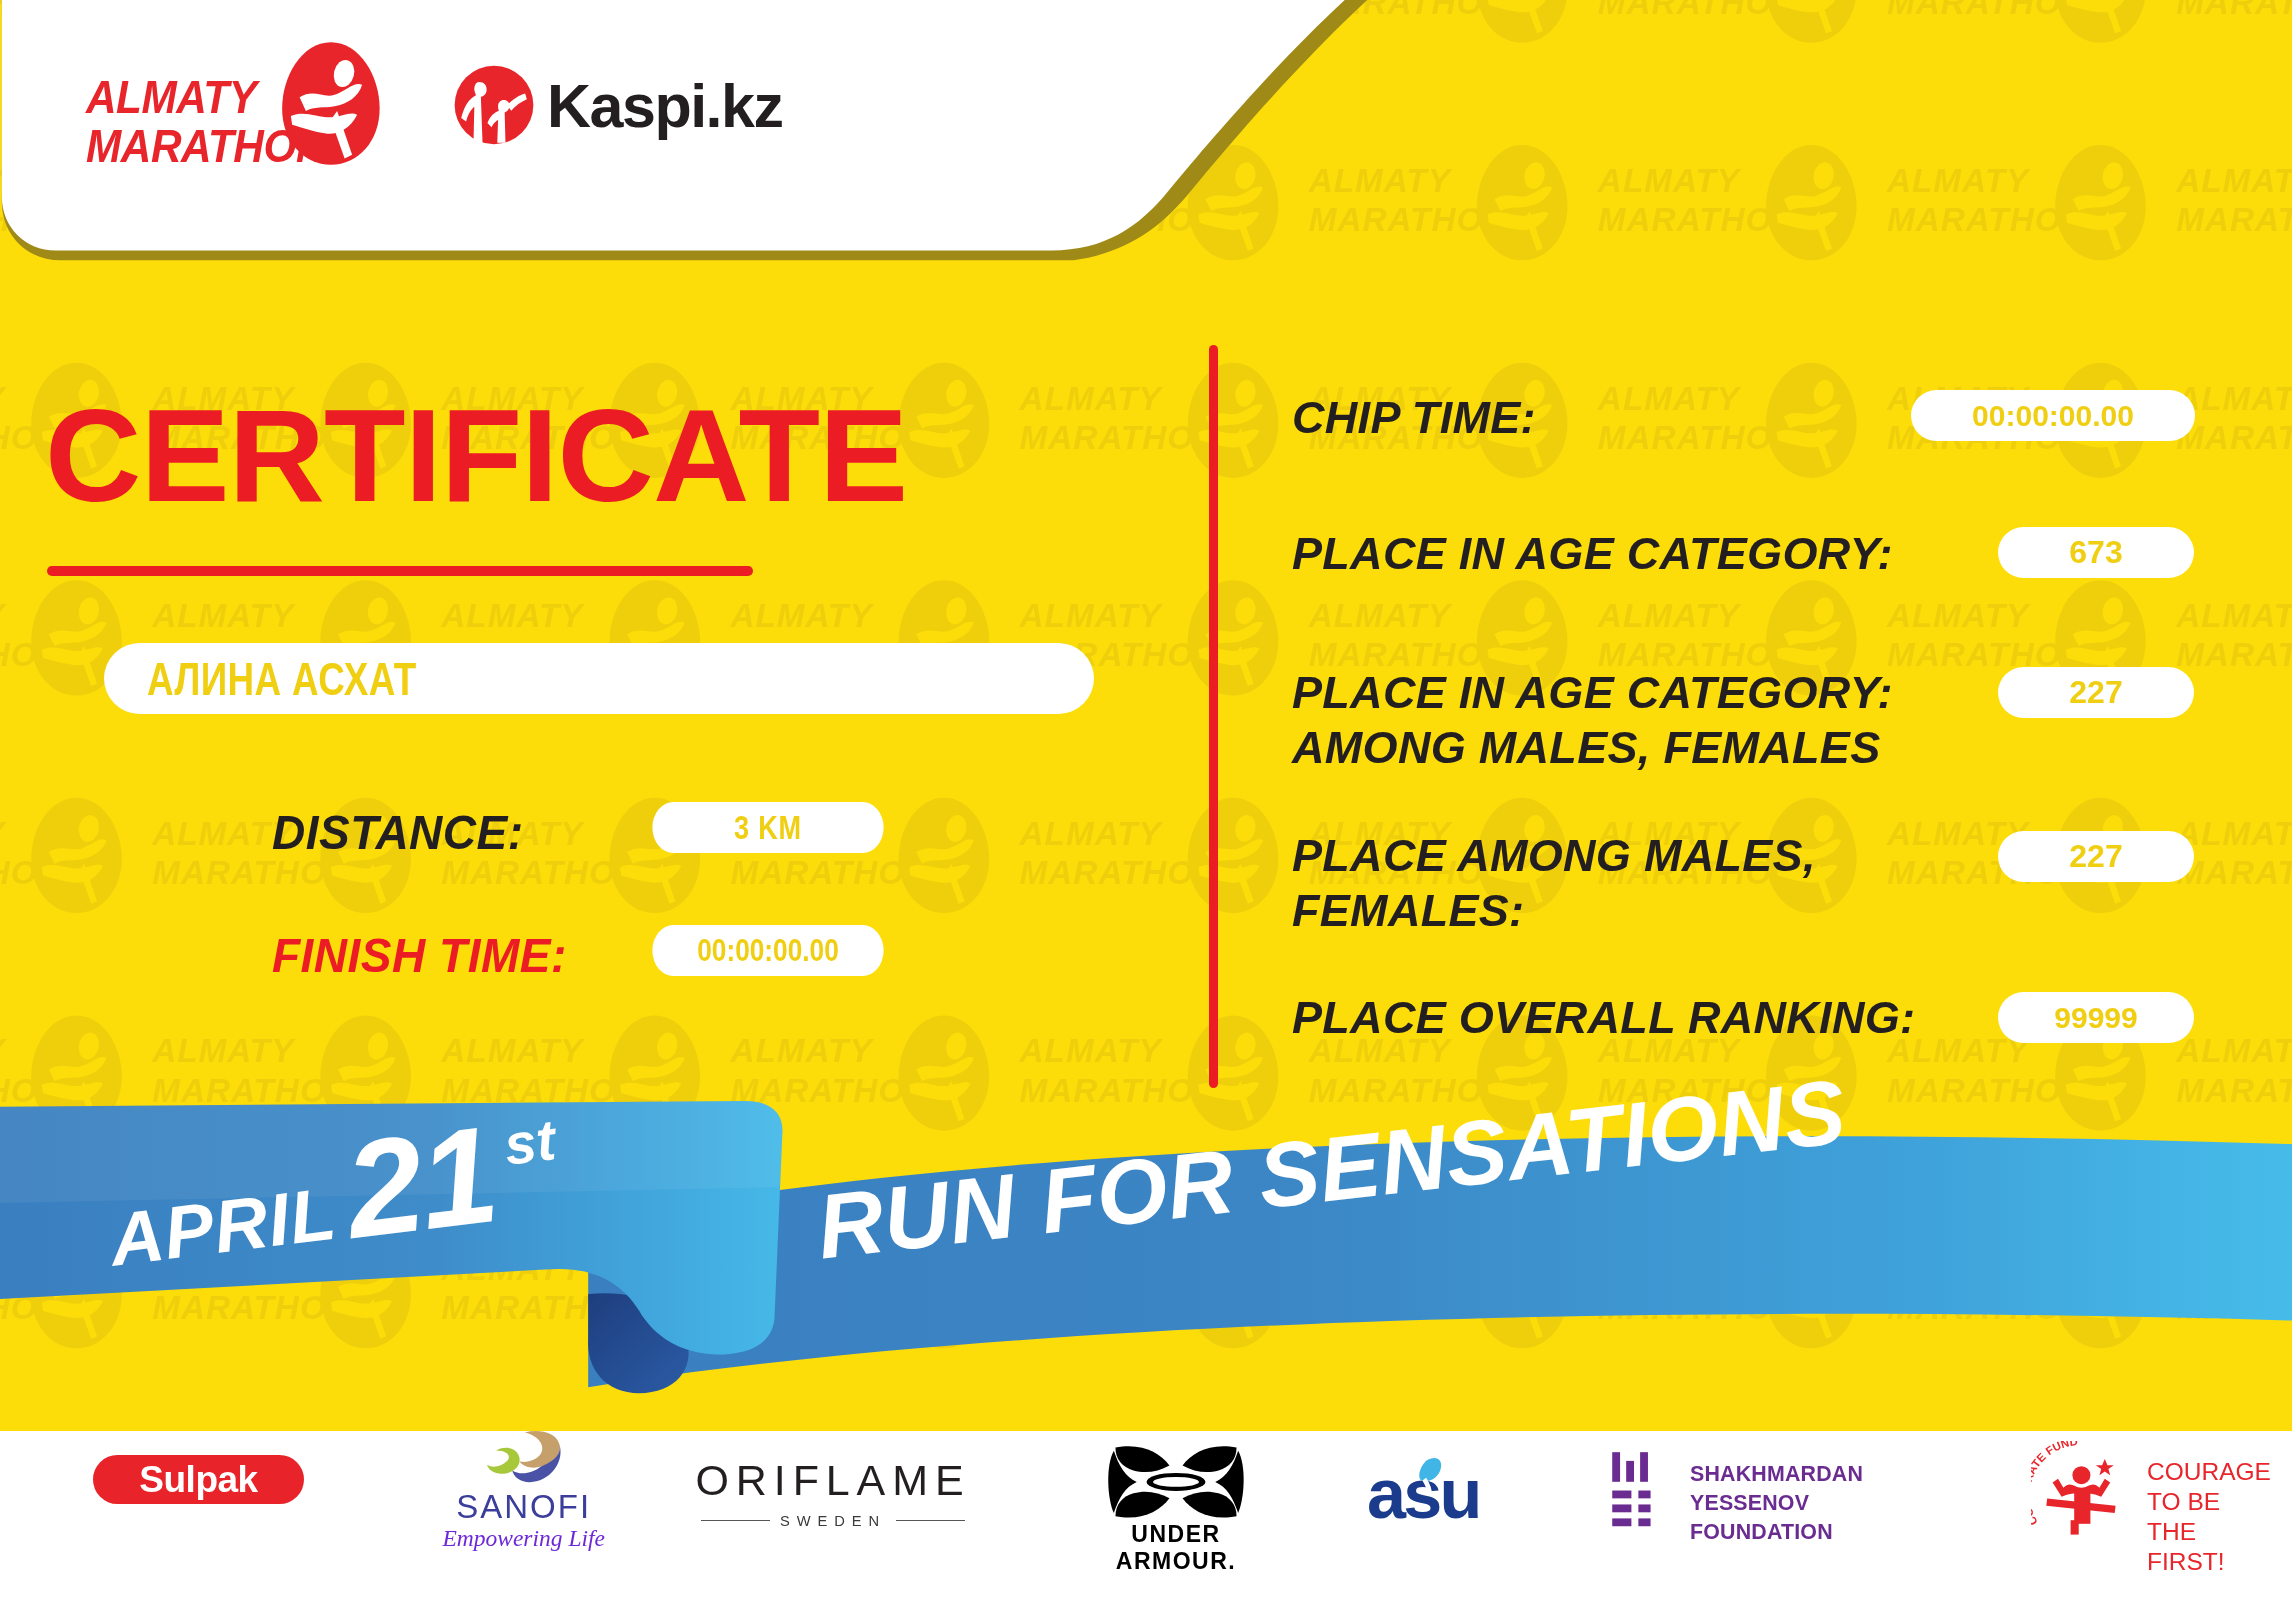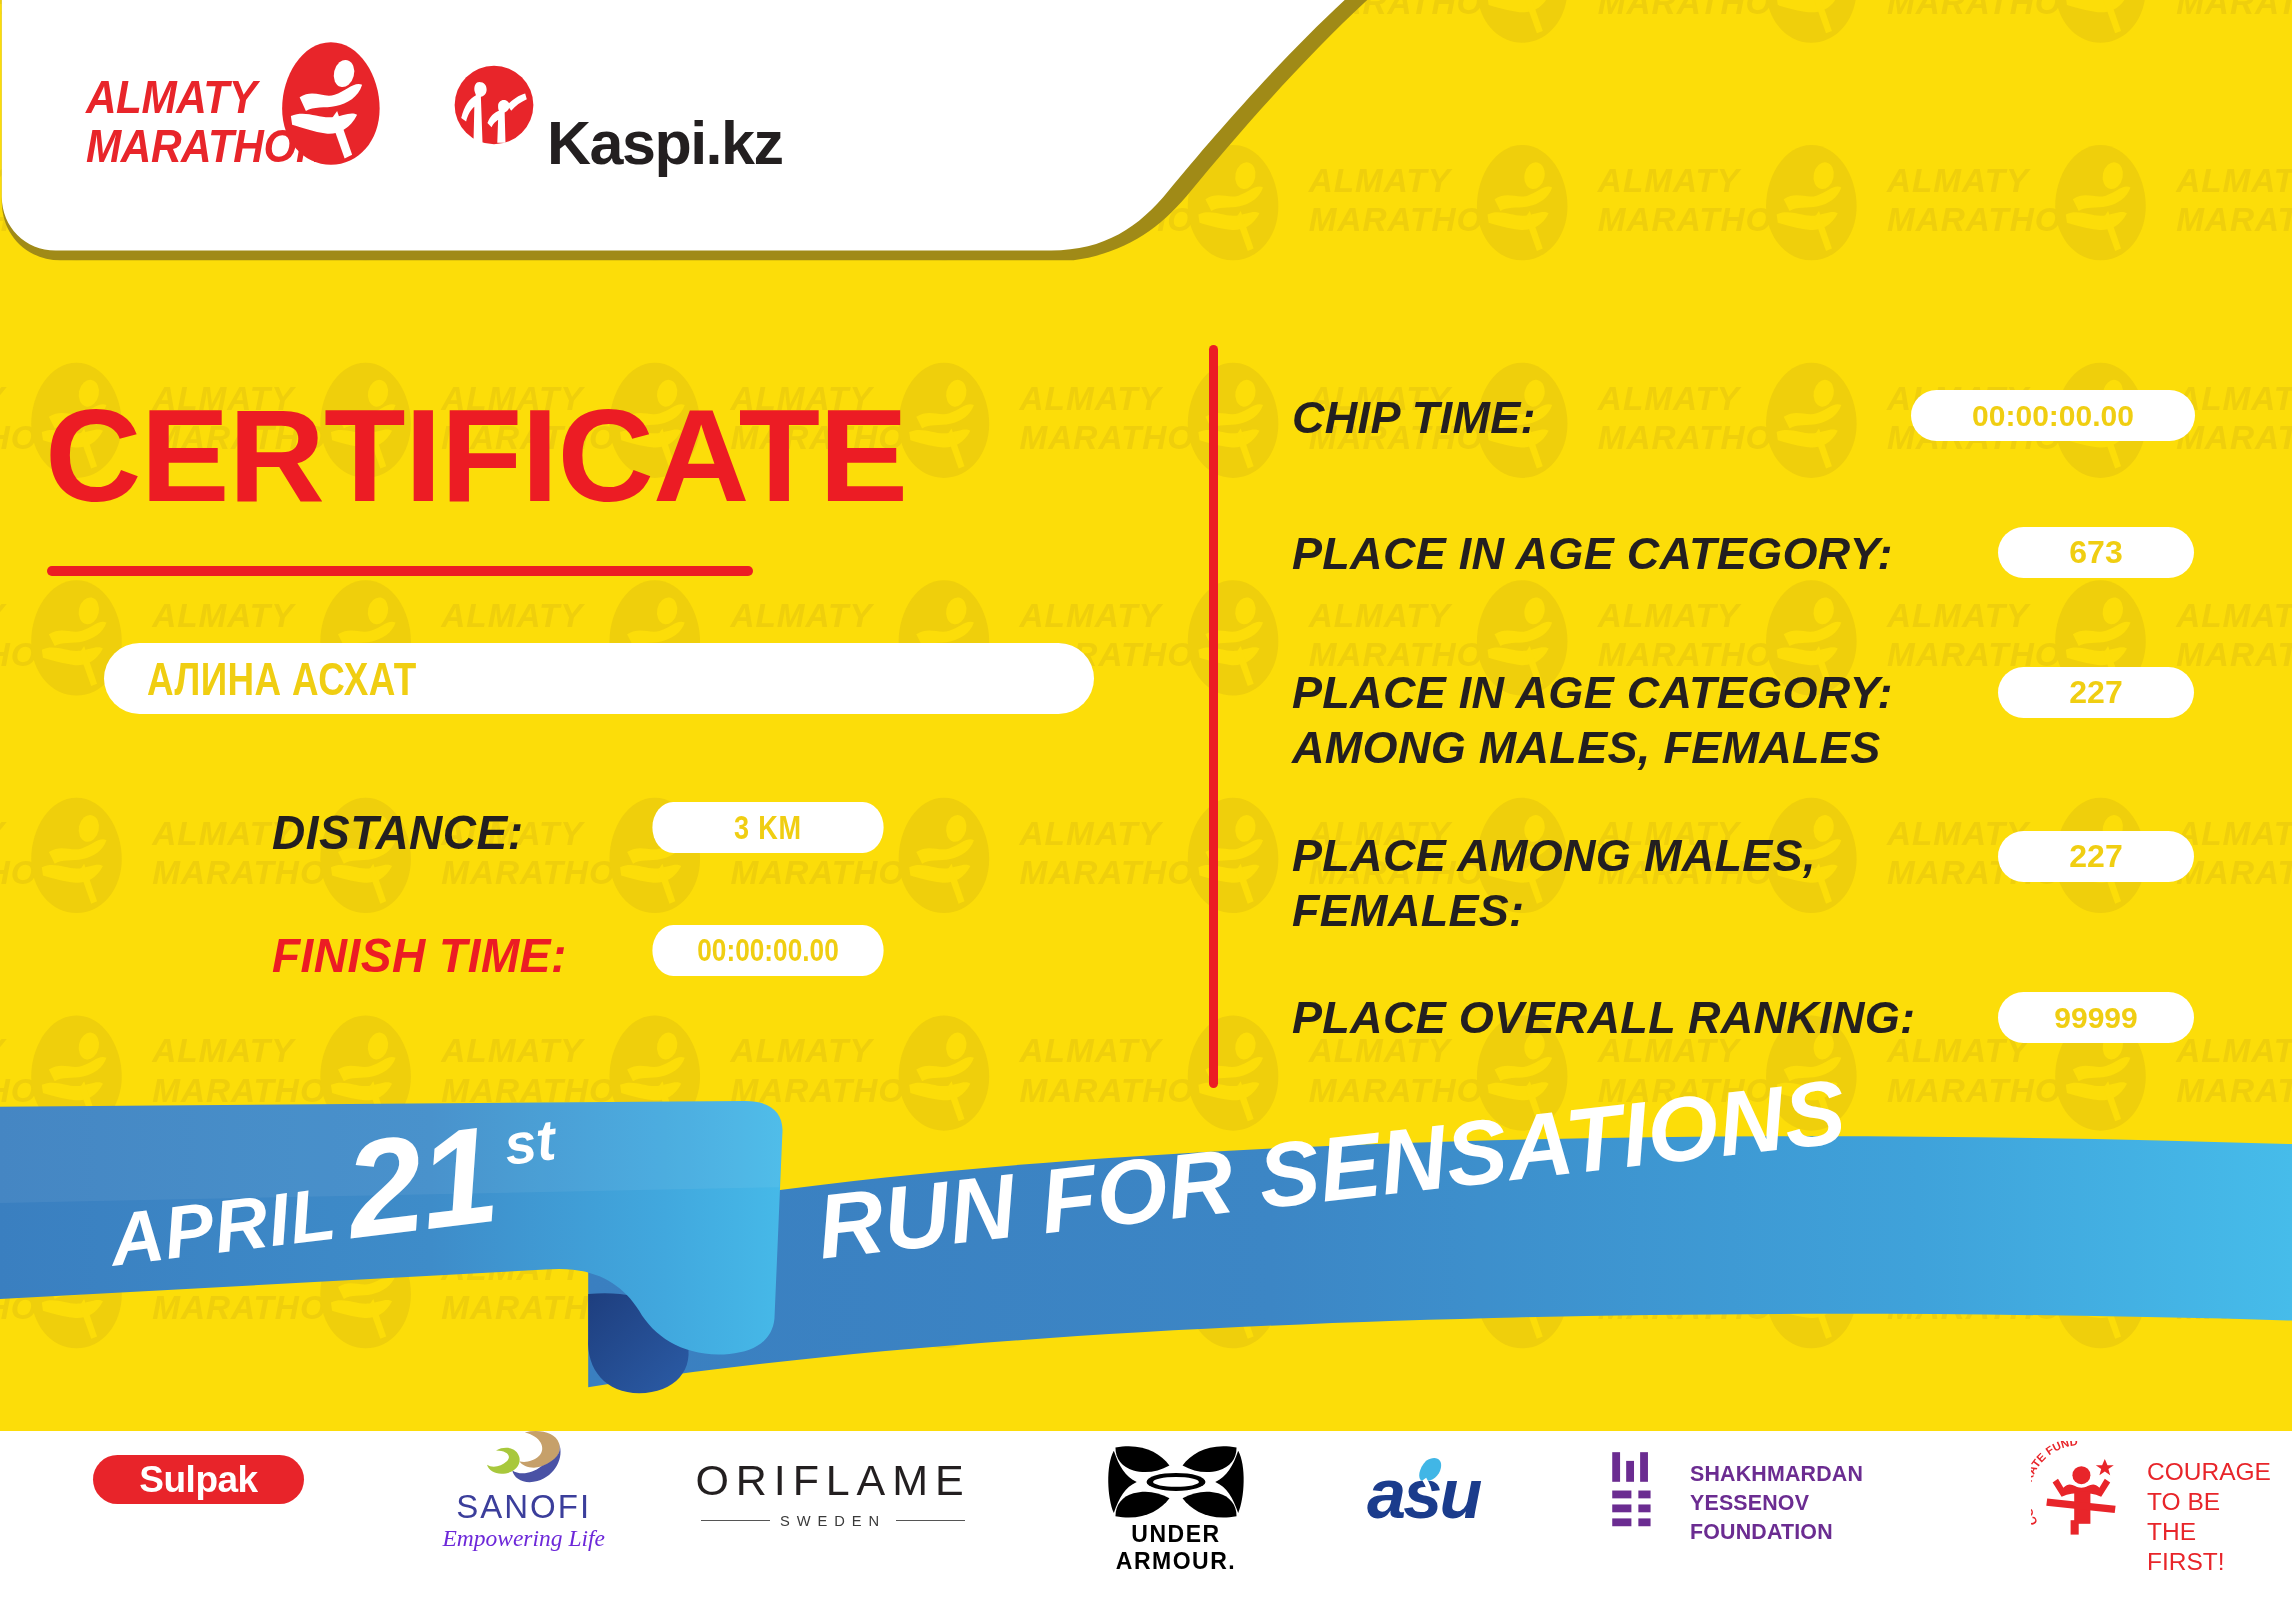--- a/index.html
+++ b/index.html
@@ -50,21 +50,20 @@
   }
   .am-wordmark .l2 { display:block; margin-top:2.9px; }
   .am-drop { position:absolute; left:189px; top:0px; width:108px; height:125px; }
 
   .kaspi-logo { position:absolute; left:453px; top:61px; width:274px; height:90px; }
   .kaspi-mark { position:absolute; left:0; top:2.9px; width:82px; height:82px; }
   .kaspi-text {
     position:absolute; left:94px; top:9.8px;
     font-size:61px; font-weight:bold; color:#231F20;
     letter-spacing:-1.5px;
-    margin-top:37px;
   }
 
   
   .cert-title {
     position:absolute; left:45px; top:390px;
     font-size:131px; line-height:131px; font-weight:bold;
     color:#EC1C24; letter-spacing:-1px;
     transform:scaleX(1.02); transform-origin:left top;
     font-family:"Liberation Sans", sans-serif;
   }
@@ -183,21 +182,21 @@
     color:#3a3a3a; font-size:14.7px; letter-spacing:6.9px;
   }
   .oriflame-sub .ln { display:block; width:69px; height:1px; background:#555; }
 
   .sp-ua { position:absolute; left:1083px; top:1441px; width:186px; height:108px; }
   .ua-word {
     position:absolute; left:0; top:80px; width:186px; text-align:center;
     color:#000; font-size:23px; font-weight:bold; letter-spacing:1.5px;
   }
 
-  .sp-asu { position:absolute; left:1367px; top:1451px; width:157px; height:88px;font-style:italic; }
+  .sp-asu { position:absolute; left:1367px; top:1451px; width:157px; height:88px; }
   .sp-yessenov { position:absolute; left:1607px; top:1441px; width:323px; height:108px; }
   .yes-text {
     position:absolute; left:83px; top:17.6px; width:245px;
     color:#6B2C91; font-weight:bold; font-size:22.5px; line-height:29px;
     letter-spacing:0.2px;
     transform:scaleX(0.95); transform-origin:left top;
   }
 
   .sp-courage { position:absolute; left:2039px; top:1441px; width:211px; height:108px; }
   .cor-text {

